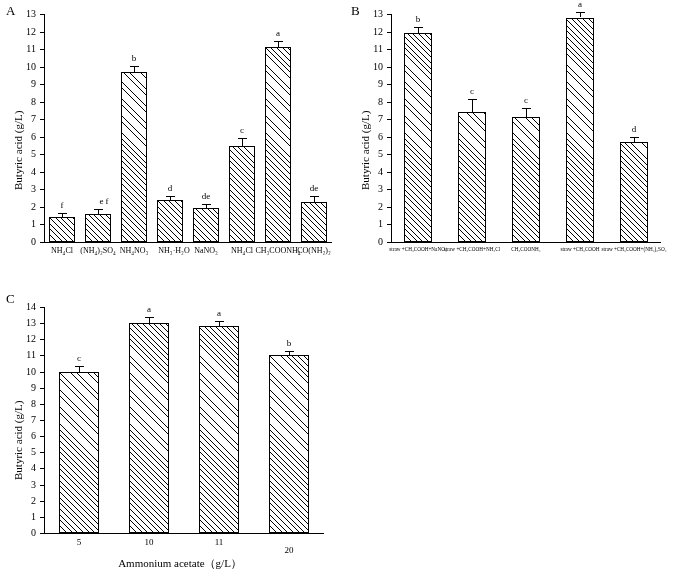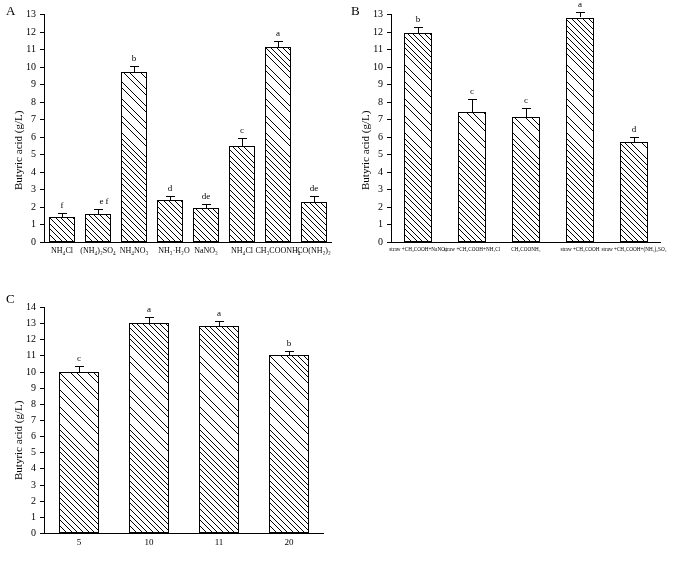--- a/index.html
+++ b/index.html
@@ -201,20 +201,21 @@
       <div class="errbar" style="left: 289px; top: 136.769px; height: 5.26154px;"></div>
       <div class="errcap" style="left: 285px; top: 136.769px; width: 9px;"></div>
       <div class="siglabel" style="left: 269px; top: 123.769px; width: 40px;">d</div>
       <div class="catlabel tiny" style="left: 256px; top: 246px; width: 66px;">straw +CH₃COOH+(NH₄)₂SO₄</div>
     </div>
 </div>
 
 <div class="panel" style="left:0;top:285px;width:345px;height:293px;">
   <div class="panel-letter" style="left:6px;top:6px;">C</div>
   <div class="ylabel" style="left:12px;top:195px;">Butyric acid (g/L)</div>
+  <div class="xlabel" style="left:85px;top:271px;width:190px;">Ammonium acetate（g/L）</div>
   <div id="c-plot" style="position:absolute;left:0;top:0;width:345px;height:293px;">
       <div class="axis-v" style="left: 44px; top: 22px; height: 226px;"></div>
       <div class="axis-h" style="left: 44px; top: 248px; width: 280px;"></div>
       <div class="tick" style="left: 40px; top: 248px;"></div>
       <div class="ticklabel" style="left: 10px; top: 242px; width: 26px;">0</div>
       <div class="tick" style="left: 40px; top: 232px;"></div>
       <div class="ticklabel" style="left: 10px; top: 225.857px; width: 26px;">1</div>
       <div class="tick" style="left: 40px; top: 216px;"></div>
       <div class="ticklabel" style="left: 10px; top: 209.714px; width: 26px;">2</div>
       <div class="tick" style="left: 40px; top: 200px;"></div>
@@ -253,15 +254,15 @@
       <div class="catlabel med" style="left: 108px; top: 252px; width: 82px;">10</div>
       <div class="bar" style="left: 199px; top: 40.5643px; width: 40px; height: 207.436px;"></div>
       <div class="errbar" style="left: 219px; top: 35.7214px; height: 4.84286px;"></div>
       <div class="errcap" style="left: 215px; top: 35.7214px; width: 9px;"></div>
       <div class="siglabel" style="left: 199px; top: 22.7214px; width: 40px;">a</div>
       <div class="catlabel med" style="left: 178px; top: 252px; width: 82px;">11</div>
       <div class="bar" style="left: 269px; top: 70.4286px; width: 40px; height: 177.571px;"></div>
       <div class="errbar" style="left: 289px; top: 65.5857px; height: 4.84286px;"></div>
       <div class="errcap" style="left: 285px; top: 65.5857px; width: 9px;"></div>
       <div class="siglabel" style="left: 269px; top: 52.5857px; width: 40px;">b</div>
-      <div class="catlabel med" style="left: 248px; top: 252px; width: 82px;">20</div>
+      <div class="catlabel med" style="left: 248px; top: 260px; width: 82px;">20</div>
     </div>
 </div>
 
 </body></html>

